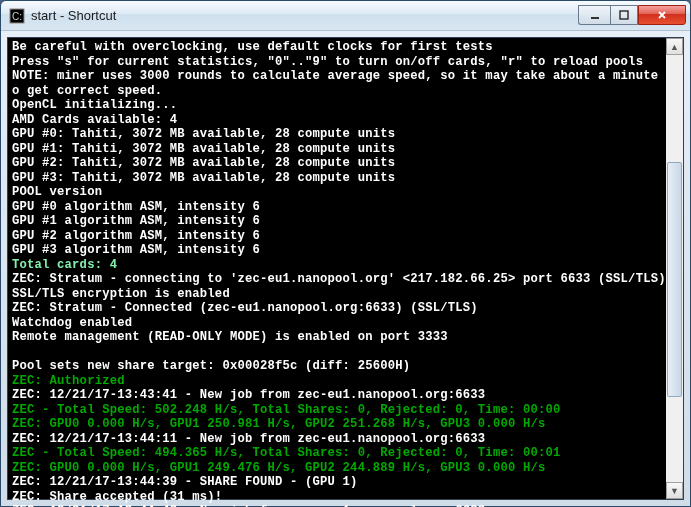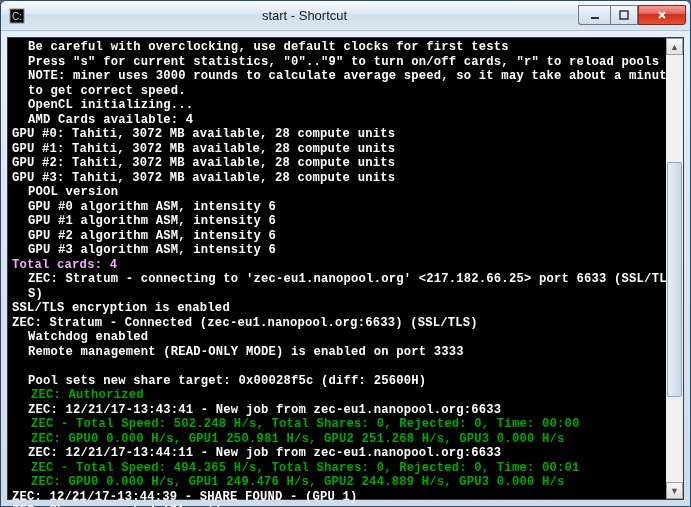--- a/index.html
+++ b/index.html
@@ -30,21 +30,20 @@
   .titlebar .icon {
     width: 16px; height: 16px;
     margin-right: 6px;
     display: flex; align-items: center; justify-content: center;
   }
   .titlebar .icon svg { width: 16px; height: 16px; }
   .titlebar .title {
     flex: 1;
     font-size: 13px;
     color: #1a1a1a;
-    text-align: center;
   }
   .win-buttons { display: flex; gap: 0; }
   .win-btn {
     width: 32px; height: 20px;
     border: 1px solid #6a7a8a;
     display: flex; align-items: center; justify-content: center;
     font-size: 11px;
     background: linear-gradient(to bottom, #f0f5fa, #d0dce8);
     border-radius: 0 0 3px 3px;
     margin-top: -2px;
@@ -71,24 +70,24 @@
     font-size: 12.2px;
     line-height: 14.5px;
     color: #c0c0c0;
     padding: 2px 4px;
     white-space: pre;
     overflow: hidden;
     font-weight: bold;
     letter-spacing: 0.2px;
   }
   .terminal div { white-space: pre-wrap; word-break: break-all; }
-  .bw { color: #ffffff; margin-left: 16px; }
-  .g  { color: #00a800; margin-left: 19px; }
+  .bw { color: #ffffff; }
+  .g  { color: #00a800; }
   .bg { color: #ffffff; }
-  .by { color: #f0abfc; }
+  .by { color: #86efac; }
   .scrollbar {
     position: absolute;
     right: 0; top: 0; bottom: 0;
     width: 17px;
     background: #efefef;
   }
   .scrollbar .arrow {
     height: 17px;
     background: linear-gradient(#f8f8f8,#e0e0e0);
     border: 1px solid #a0a0a0;

